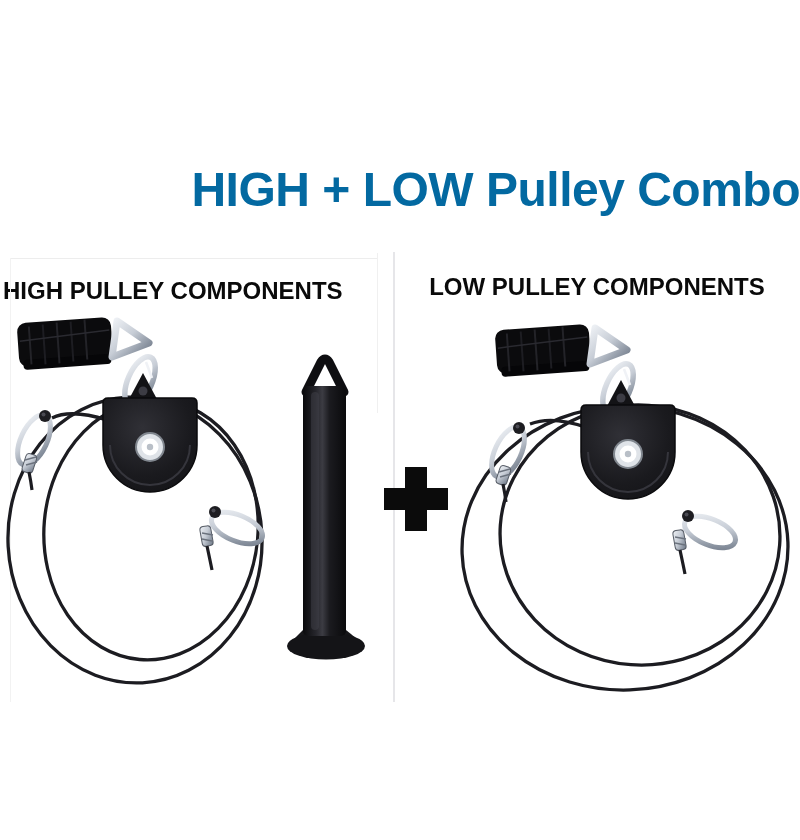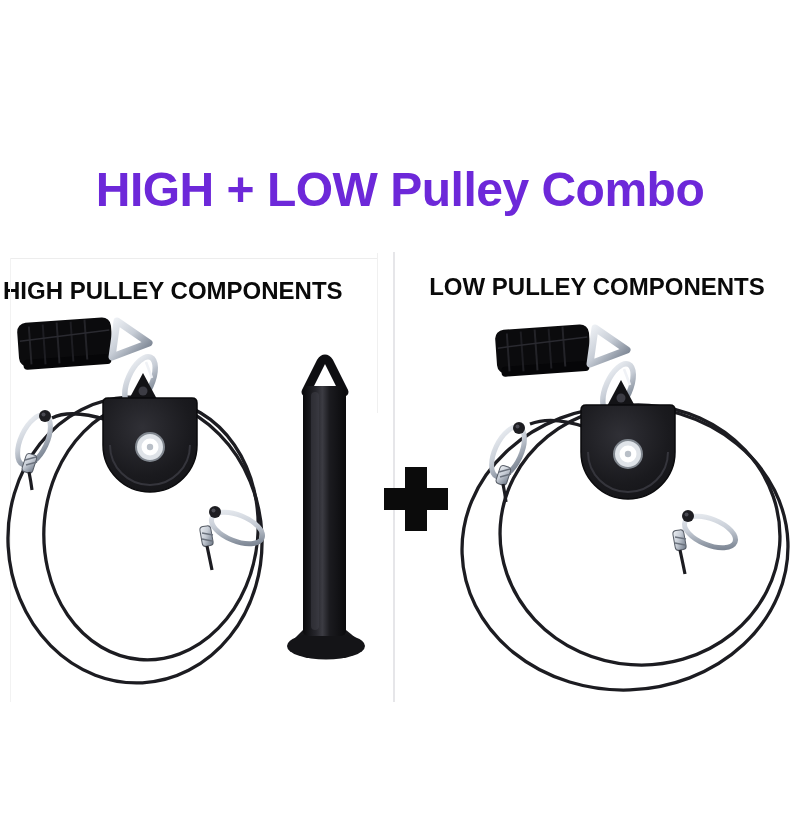--- a/index.html
+++ b/index.html
@@ -2,21 +2,21 @@
 <html><head>
 <meta charset="utf-8">
 <style>
   html,body{margin:0;padding:0;background:#ffffff;}
   .canvas{
     position:relative;width:800px;height:840px;background:#ffffff;overflow:hidden;
     font-family:"Liberation Sans","DejaVu Sans",sans-serif;
   }
   .main-title{
     position:absolute;left:0;top:162px;width:800px;margin:0;
-    text-align:center;font-size:48px;font-weight:bold;color:#6d28d9;
+    text-align:right;font-size:48px;font-weight:bold;color:#0369a1;
     letter-spacing:-0.5px;white-space:nowrap;
   }
   .panel-heading{
     position:absolute;margin:0;font-size:24px;font-weight:bold;color:#0a0a0a;
     letter-spacing:0px;white-space:nowrap;
   }
   .heading-high{left:3px;top:277px;}
   .heading-low{left:394px;top:273px;width:406px;text-align:center;}
   .divider-v{
     position:absolute;left:393px;top:252px;width:2px;height:450px;background:#e6e6e9;

